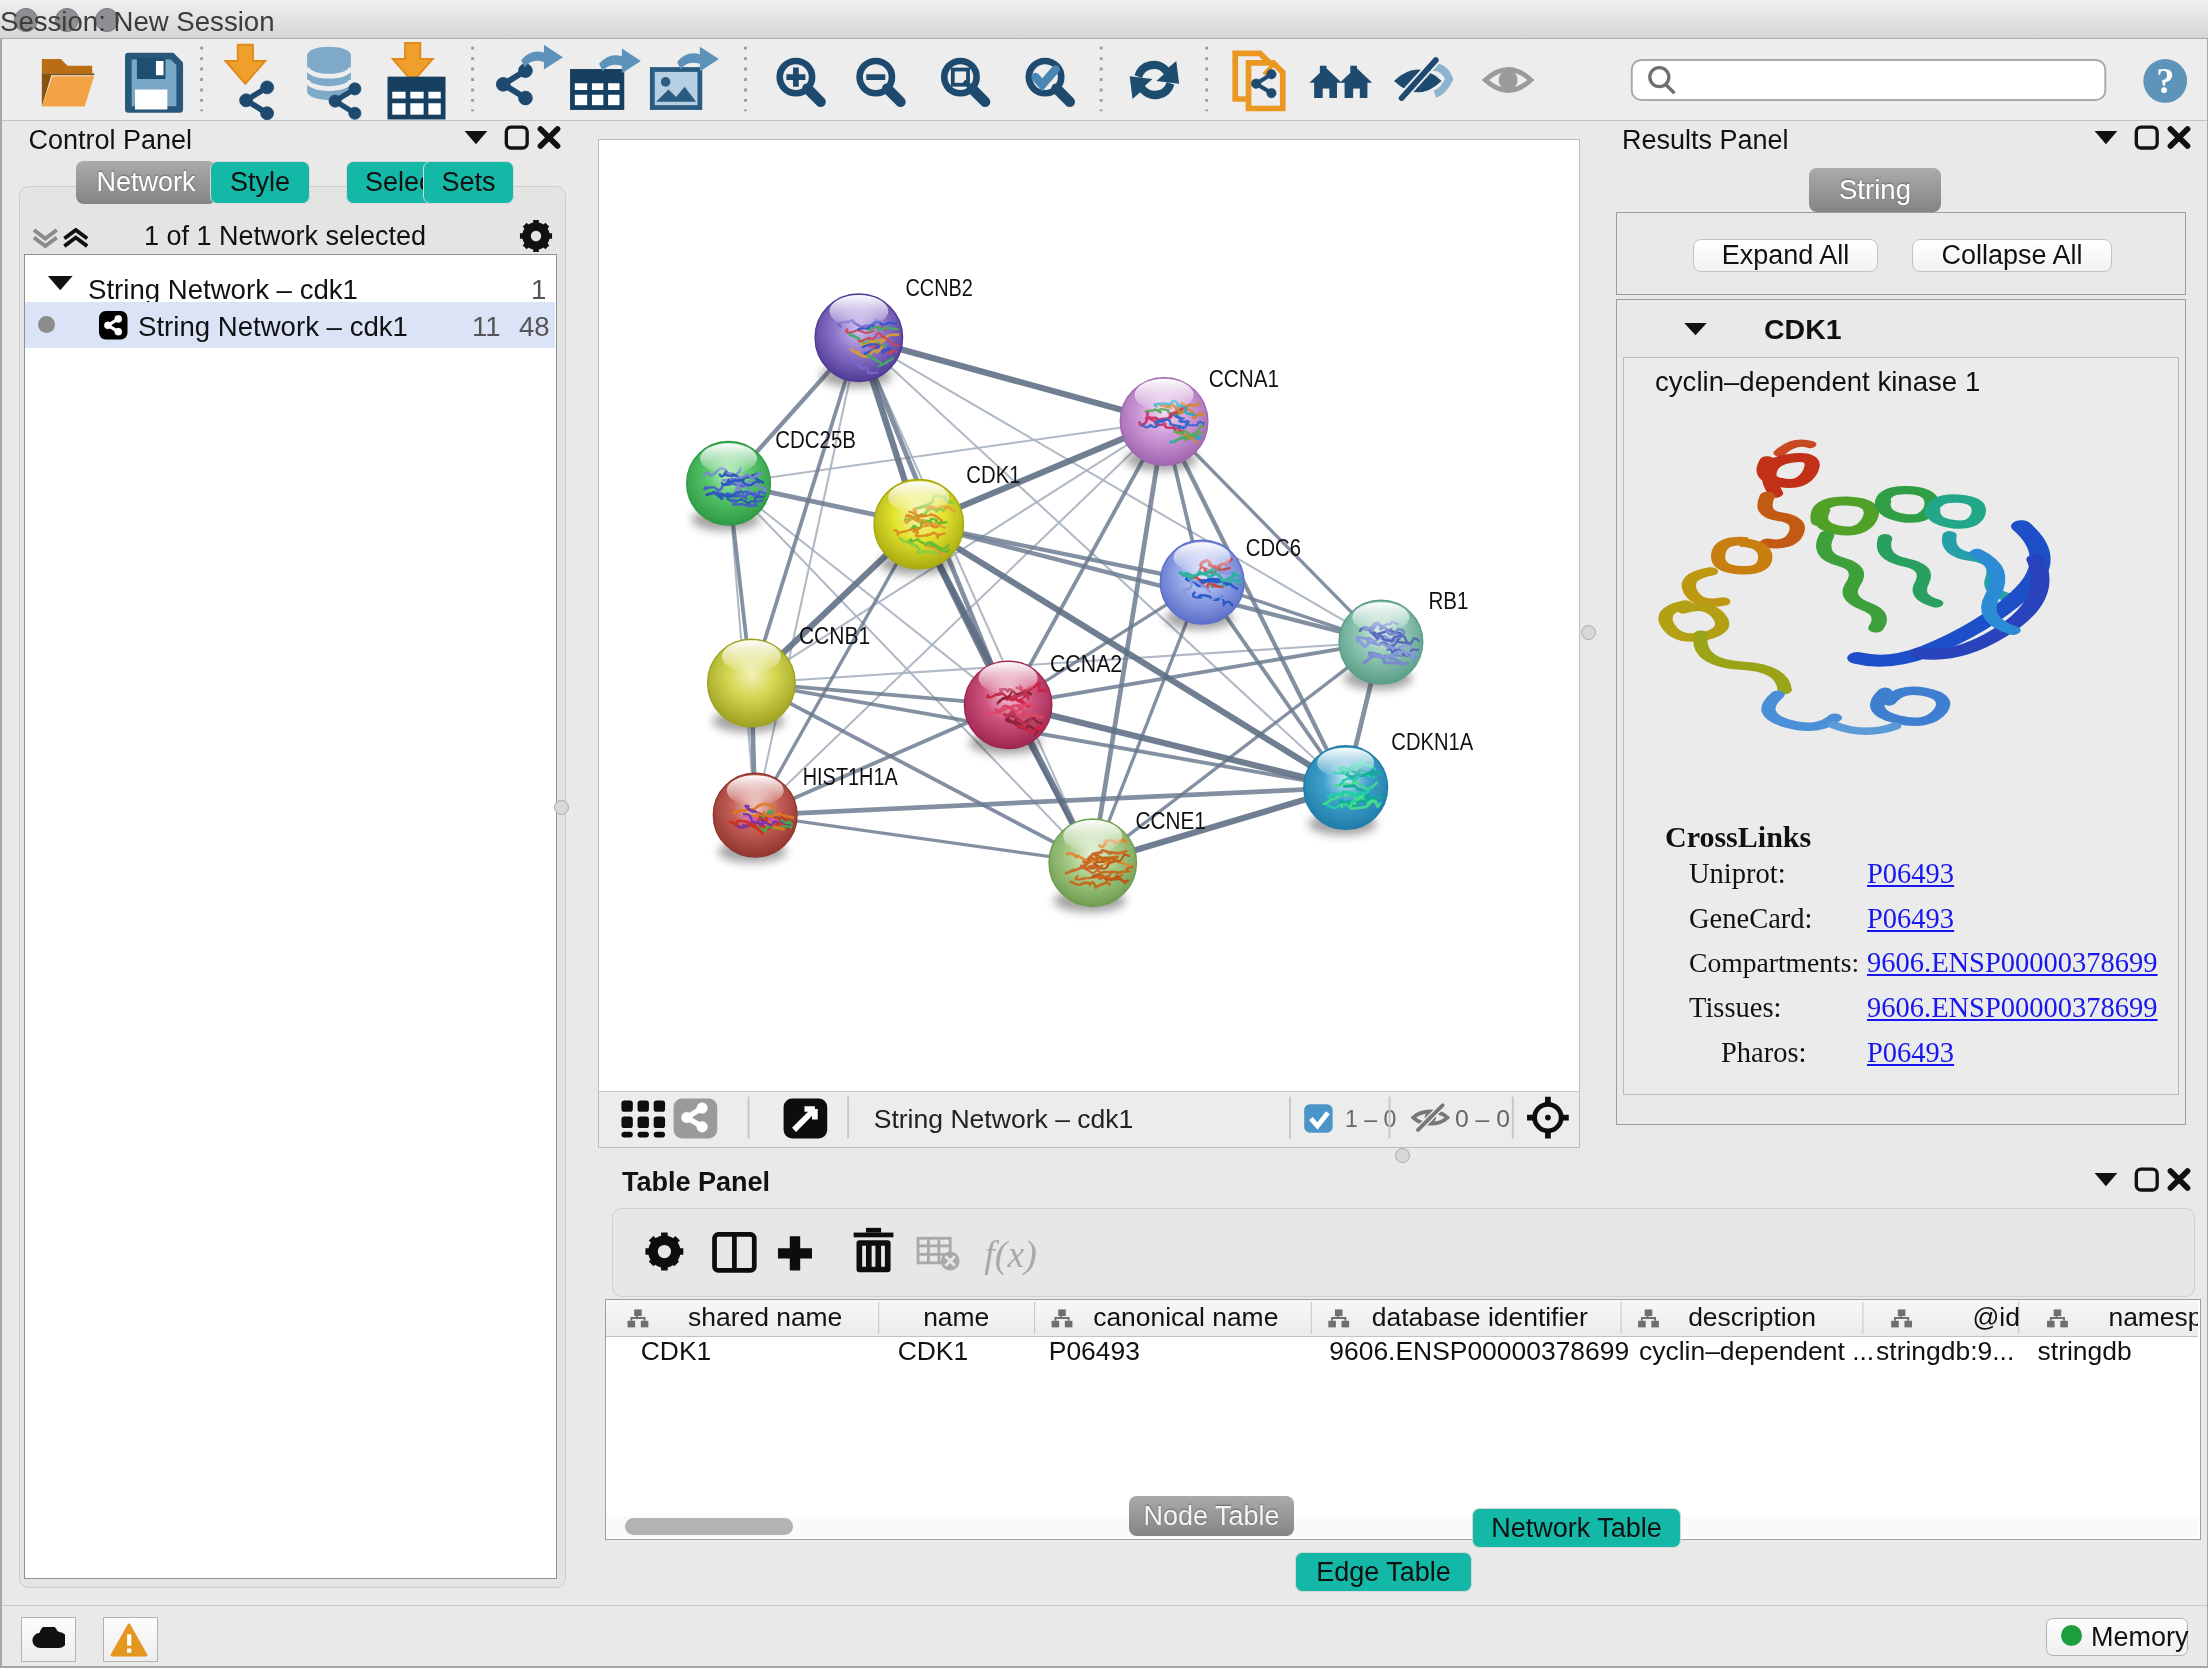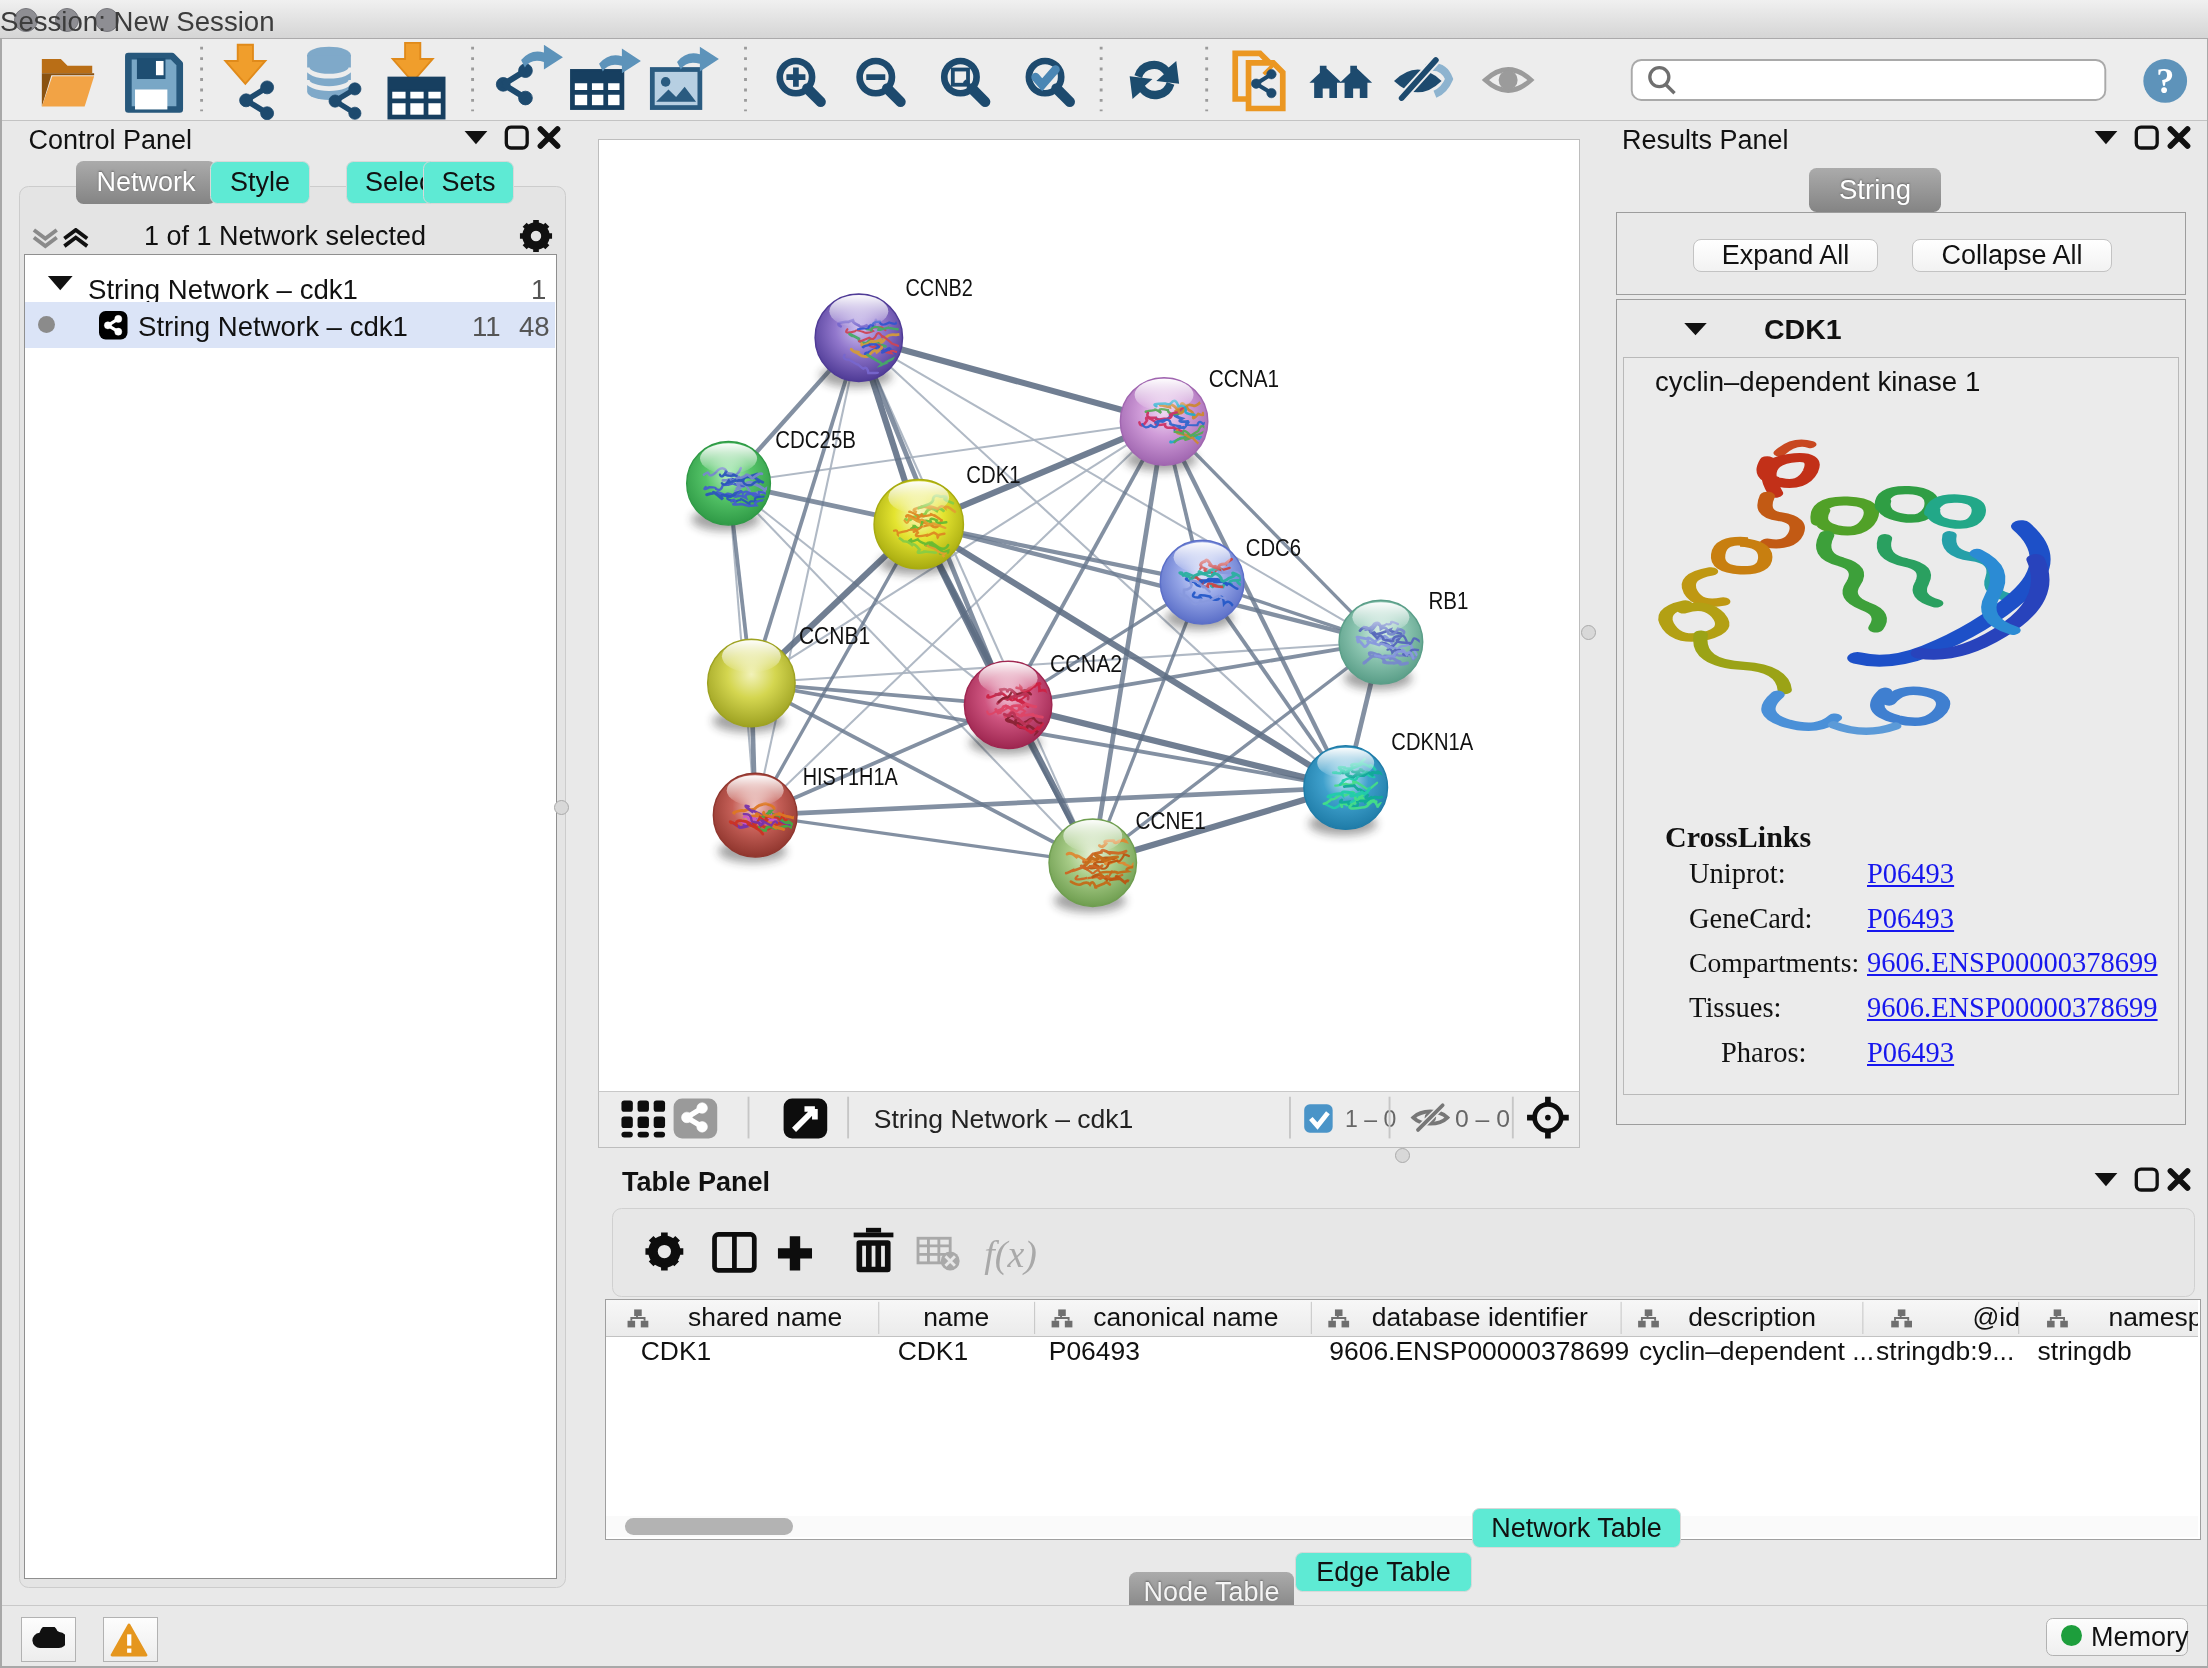--- a/index.html
+++ b/index.html
@@ -8,21 +8,21 @@
 .titlebar{left:0;top:0;width:2208px;height:38px;background:linear-gradient(#f0f0f0,#d5d5d5);border-bottom:1px solid #abaaab;}
 .tl{width:22px;height:22px;border-radius:50%;background:#8e8e93;border:1px solid #77777c;top:7.6px;}
 .title{width:2208px;top:5.7px;font-size:27.6px;color:#3c3c3c;}
 .toolbar{left:0;top:39px;width:2208px;height:81px;background:#ededed;border-bottom:1px solid #c3c3c3;}
 .panel-title{font-size:27px;color:#111;}
 .canvas{left:598px;top:139px;width:980px;height:951px;background:#fff;border:1px solid #bdbdbd;}
 .statusbar{left:598px;top:1091px;width:980px;height:55px;background:#ececec;border:1px solid #bdbdbd;border-top:1px solid #c8c8c8;}
 .rpanel-box{border:1px solid #9d9d9d;background:#e9e9e9;}
 .btn{background:linear-gradient(#ffffff,#f2f2f2);border:1px solid #c3c3c3;border-radius:8px;font-size:27px;color:#111;text-align:center;}
 .graytab{background:linear-gradient(#ababab,#848484);color:#fff;border-radius:7.6px;text-align:center;}
-.whitetab{background:#5eead4;color:#111;border-radius:7.6px;text-align:center;border:1px solid #d8d8d8;}
+.whitetab{background:#14b8a6;color:#111;border-radius:7.6px;text-align:center;border:1px solid #d8d8d8;}
 .serif{font-family:"Liberation Serif",serif;}
 a.lnk{color:#1717ee;text-decoration:underline;}
 </style>
 </head>
 <body>
 
 <div class="abs titlebar"></div>
 <div class="abs tl" style="left:14.3px;"></div>
 <div class="abs tl" style="left:55px;"></div>
 <div class="abs tl" style="left:95px;"></div>
@@ -716,21 +716,21 @@
 <text x="463" y="63">P06493</text>
 <text x="760" y="63">9606.ENSP00000378699</text>
 <text x="1088" y="63">cyclin–dependent ...</text>
 <text x="1339" y="63">stringdb:9...</text>
 <text x="1510" y="63">stringdb</text>
 </g>
 </svg>
 <div class="abs" style="left:606px;top:1516px;width:1592px;height:21px;background:#fafafa;"></div>
 <div class="abs" style="left:625px;top:1518px;width:168px;height:17px;border-radius:8.6px;background:#b3b3b3;"></div>
 
-<div class="abs graytab" style="left:1129px;top:1572px;width:165px;height:40px;line-height:40px;font-size:27px;color:#f4f4f4;text-shadow:0 -1px 1.9px #666;">Node Table</div>
+<div class="abs graytab" style="left:1129px;top:1496px;width:165px;height:40px;line-height:40px;font-size:27px;color:#f4f4f4;text-shadow:0 -1px 1.9px #666;">Node Table</div>
 <div class="abs whitetab" style="left:1295px;top:1552px;width:175px;height:38px;line-height:38px;font-size:27px;">Edge Table</div>
 <div class="abs whitetab" style="left:1472px;top:1508px;width:207px;height:38px;line-height:38px;font-size:27px;">Network Table</div>
 
 <div class="abs" style="left:0;top:1605px;width:2208px;height:63px;background:#e9e9e9;border-top:1px solid #c9c9c9;"></div>
 <div class="abs" style="left:21px;top:1617px;width:53px;height:43px;background:linear-gradient(#fdfdfd,#ededed);border:1px solid #b2b2b2;"></div>
 <svg class="abs" style="left:31px;top:1627px;" width="34" height="23" viewBox="0 0 36 24">
  <path d="M10 22 a8 8 0 0 1 -1 -16 a10 10 0 0 1 19 -2 a7 7 0 0 1 2 1 a6.5 6.5 0 0 1 -1 17 z" fill="#111"></path>
 </svg>
 <div class="abs" style="left:103px;top:1617px;width:53px;height:43px;background:linear-gradient(#fdfdfd,#ededed);border:1px solid #b2b2b2;"></div>
 <svg class="abs" style="left:110px;top:1623px;" width="38" height="34" viewBox="0 0 40 36">

